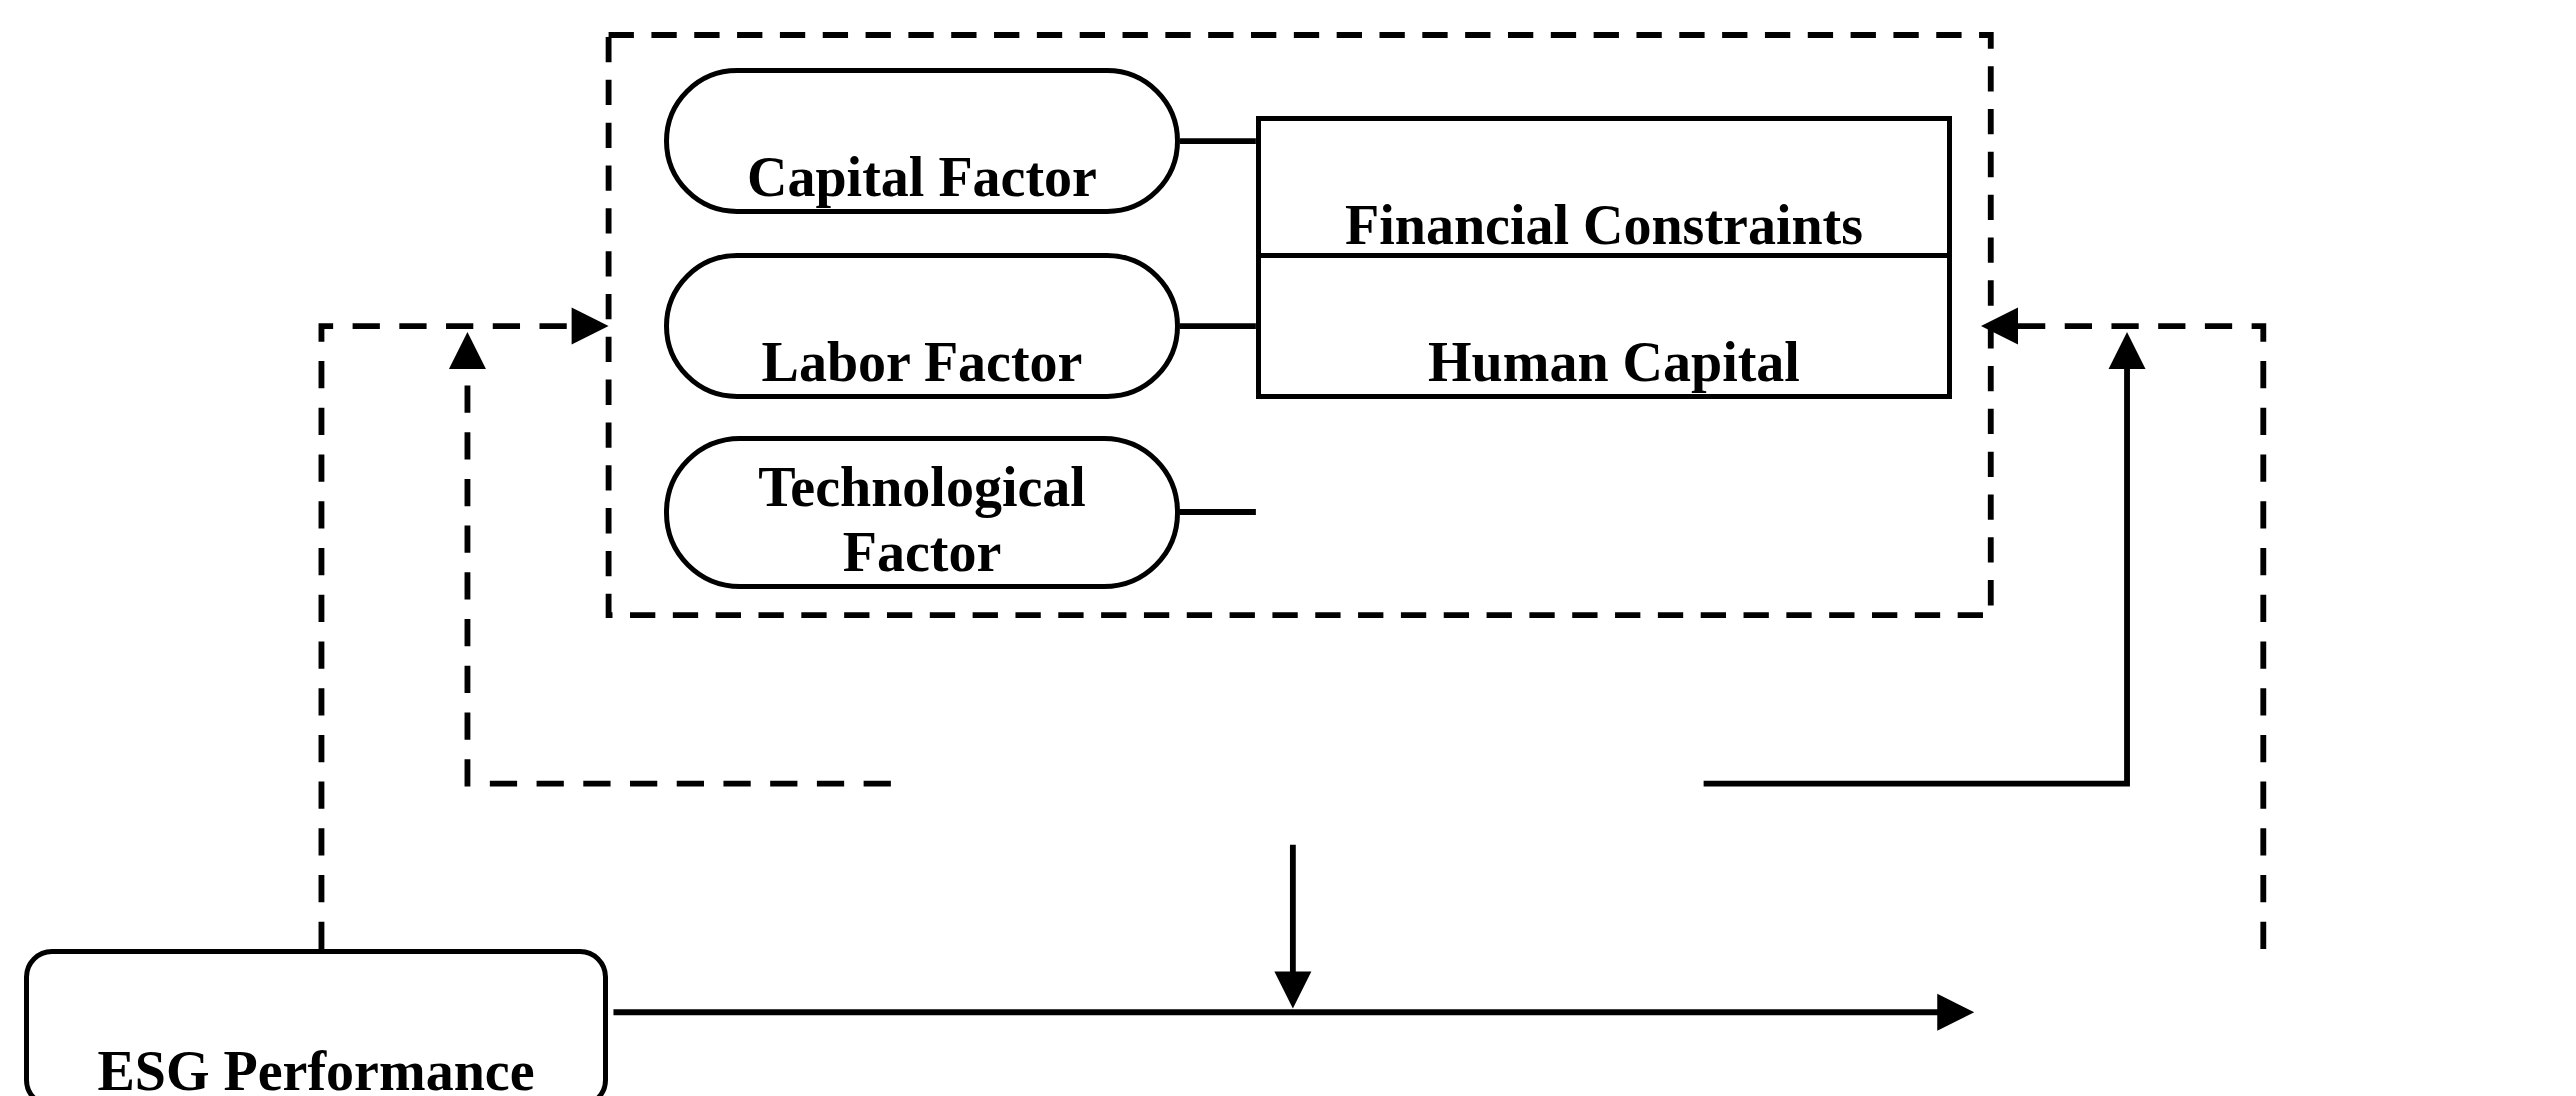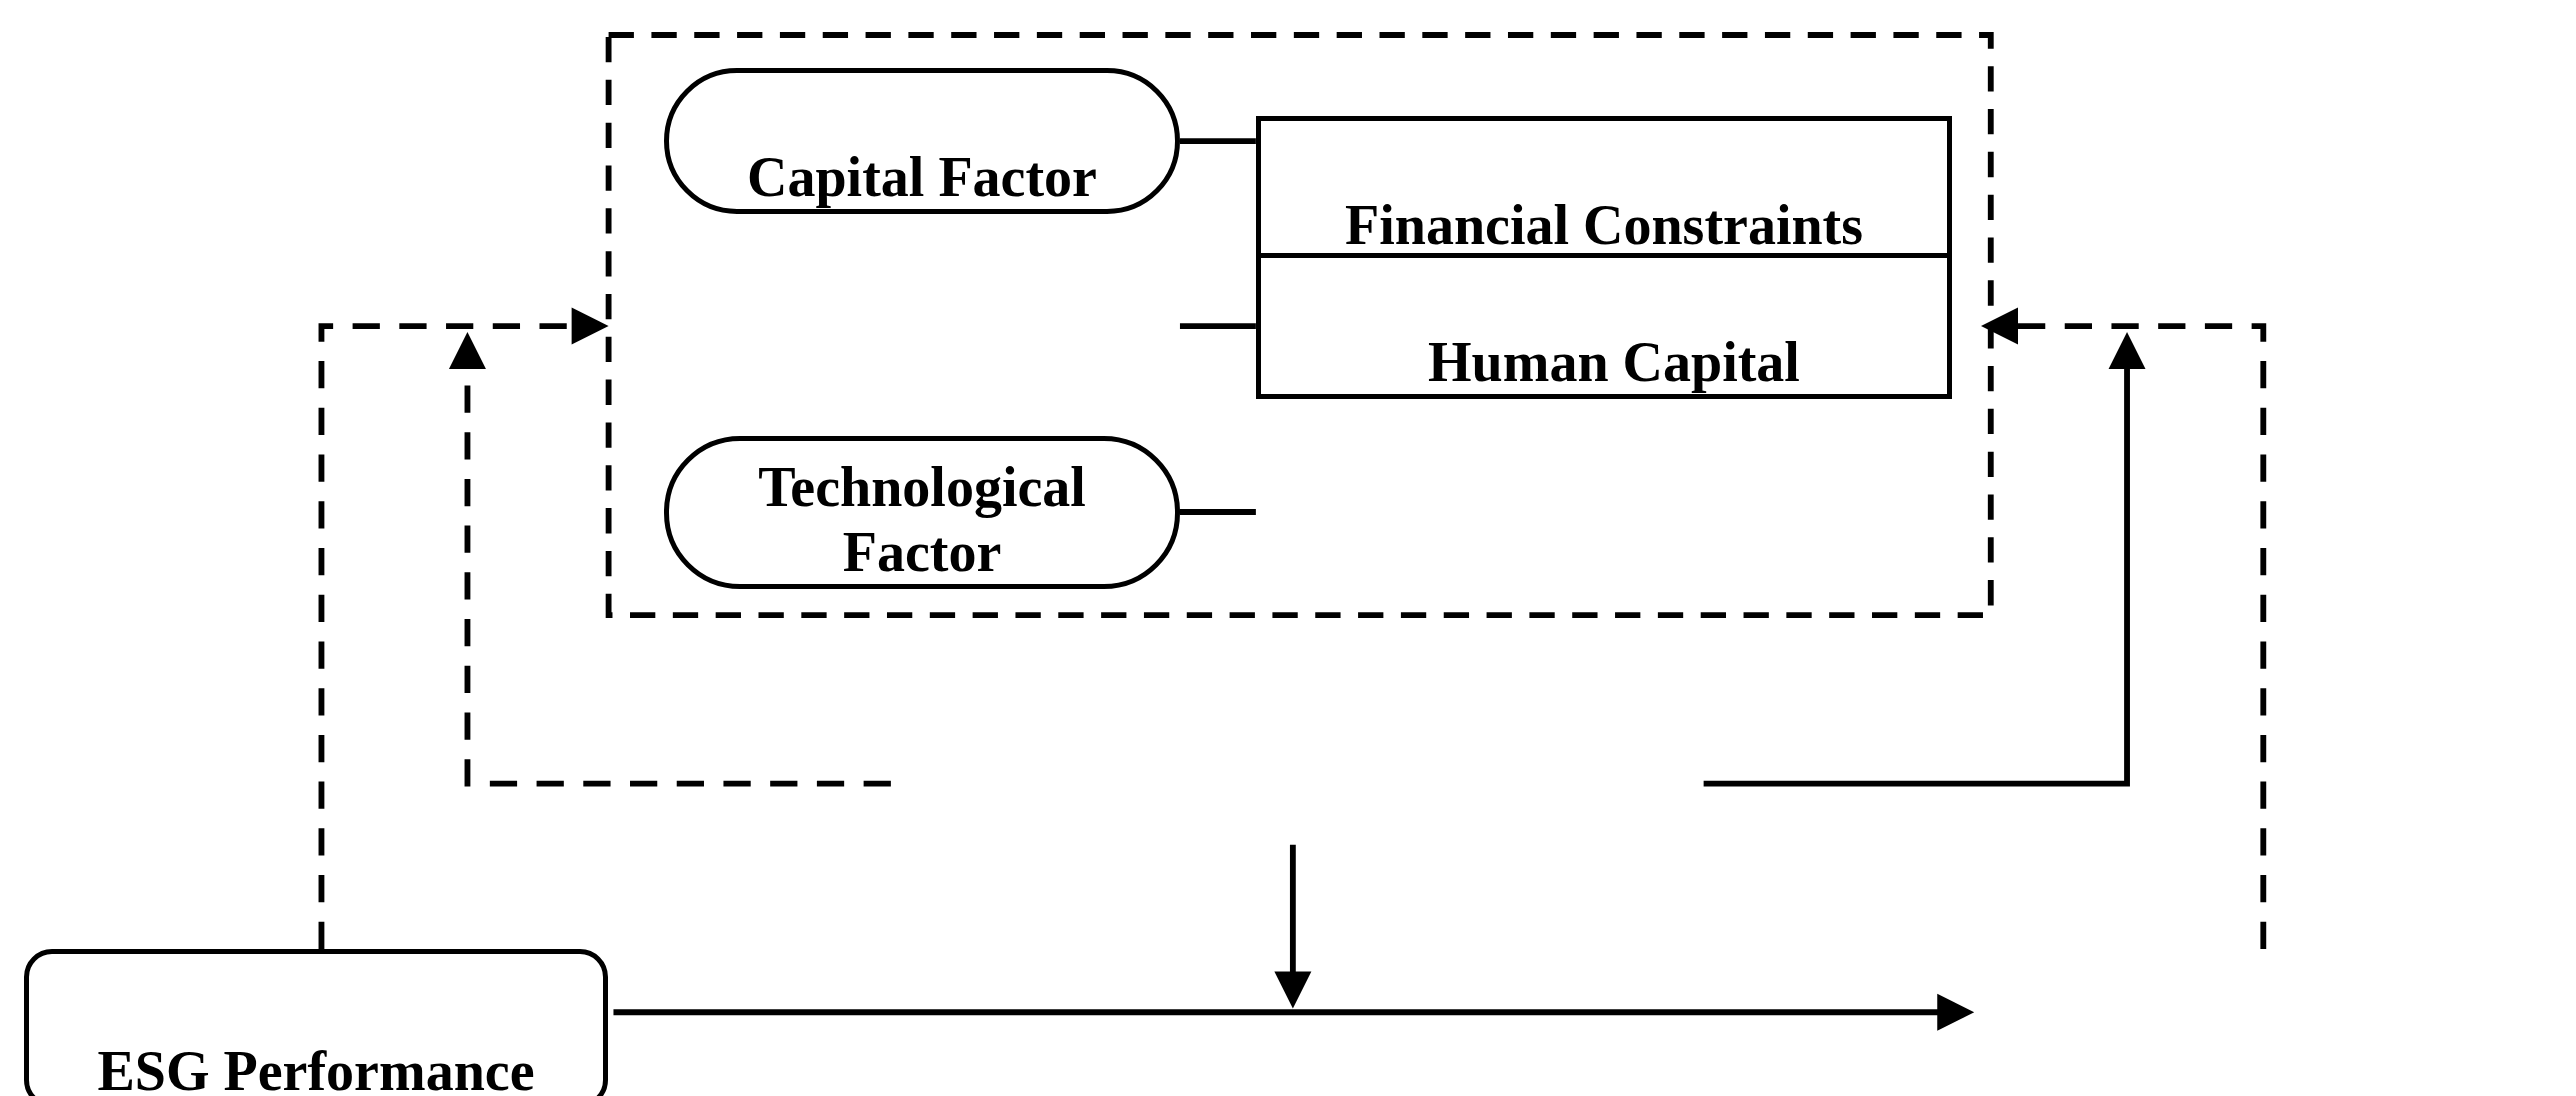--- a/index.html
+++ b/index.html
@@ -97,20 +97,23 @@
 
     <g>
       <polyline points="2325,975 2325,335 2073,335" fill="none" stroke="#000000" stroke-width="6" stroke-dasharray="28 20"></polyline>
       <polygon points="2035,335 2073,316 2073,354" fill="#000000"></polygon>
     </g>
   </svg>
 
   <div class="node pill pill-capital">
     <span>Capital Factor</span>
   </div>
+  <div class="node pill pill-labor">
+    <span>Labor Factor</span>
+  </div>
   <div class="node pill pill-tech">
     <span class="wrap-narrow-pill">Technological Factor</span>
   </div>
 
   <div class="node rect rect-fincon">
     <span>Financial Constraints</span>
   </div>
   <div class="node rect rect-human">
     <span>Human Capital</span>
   </div>

